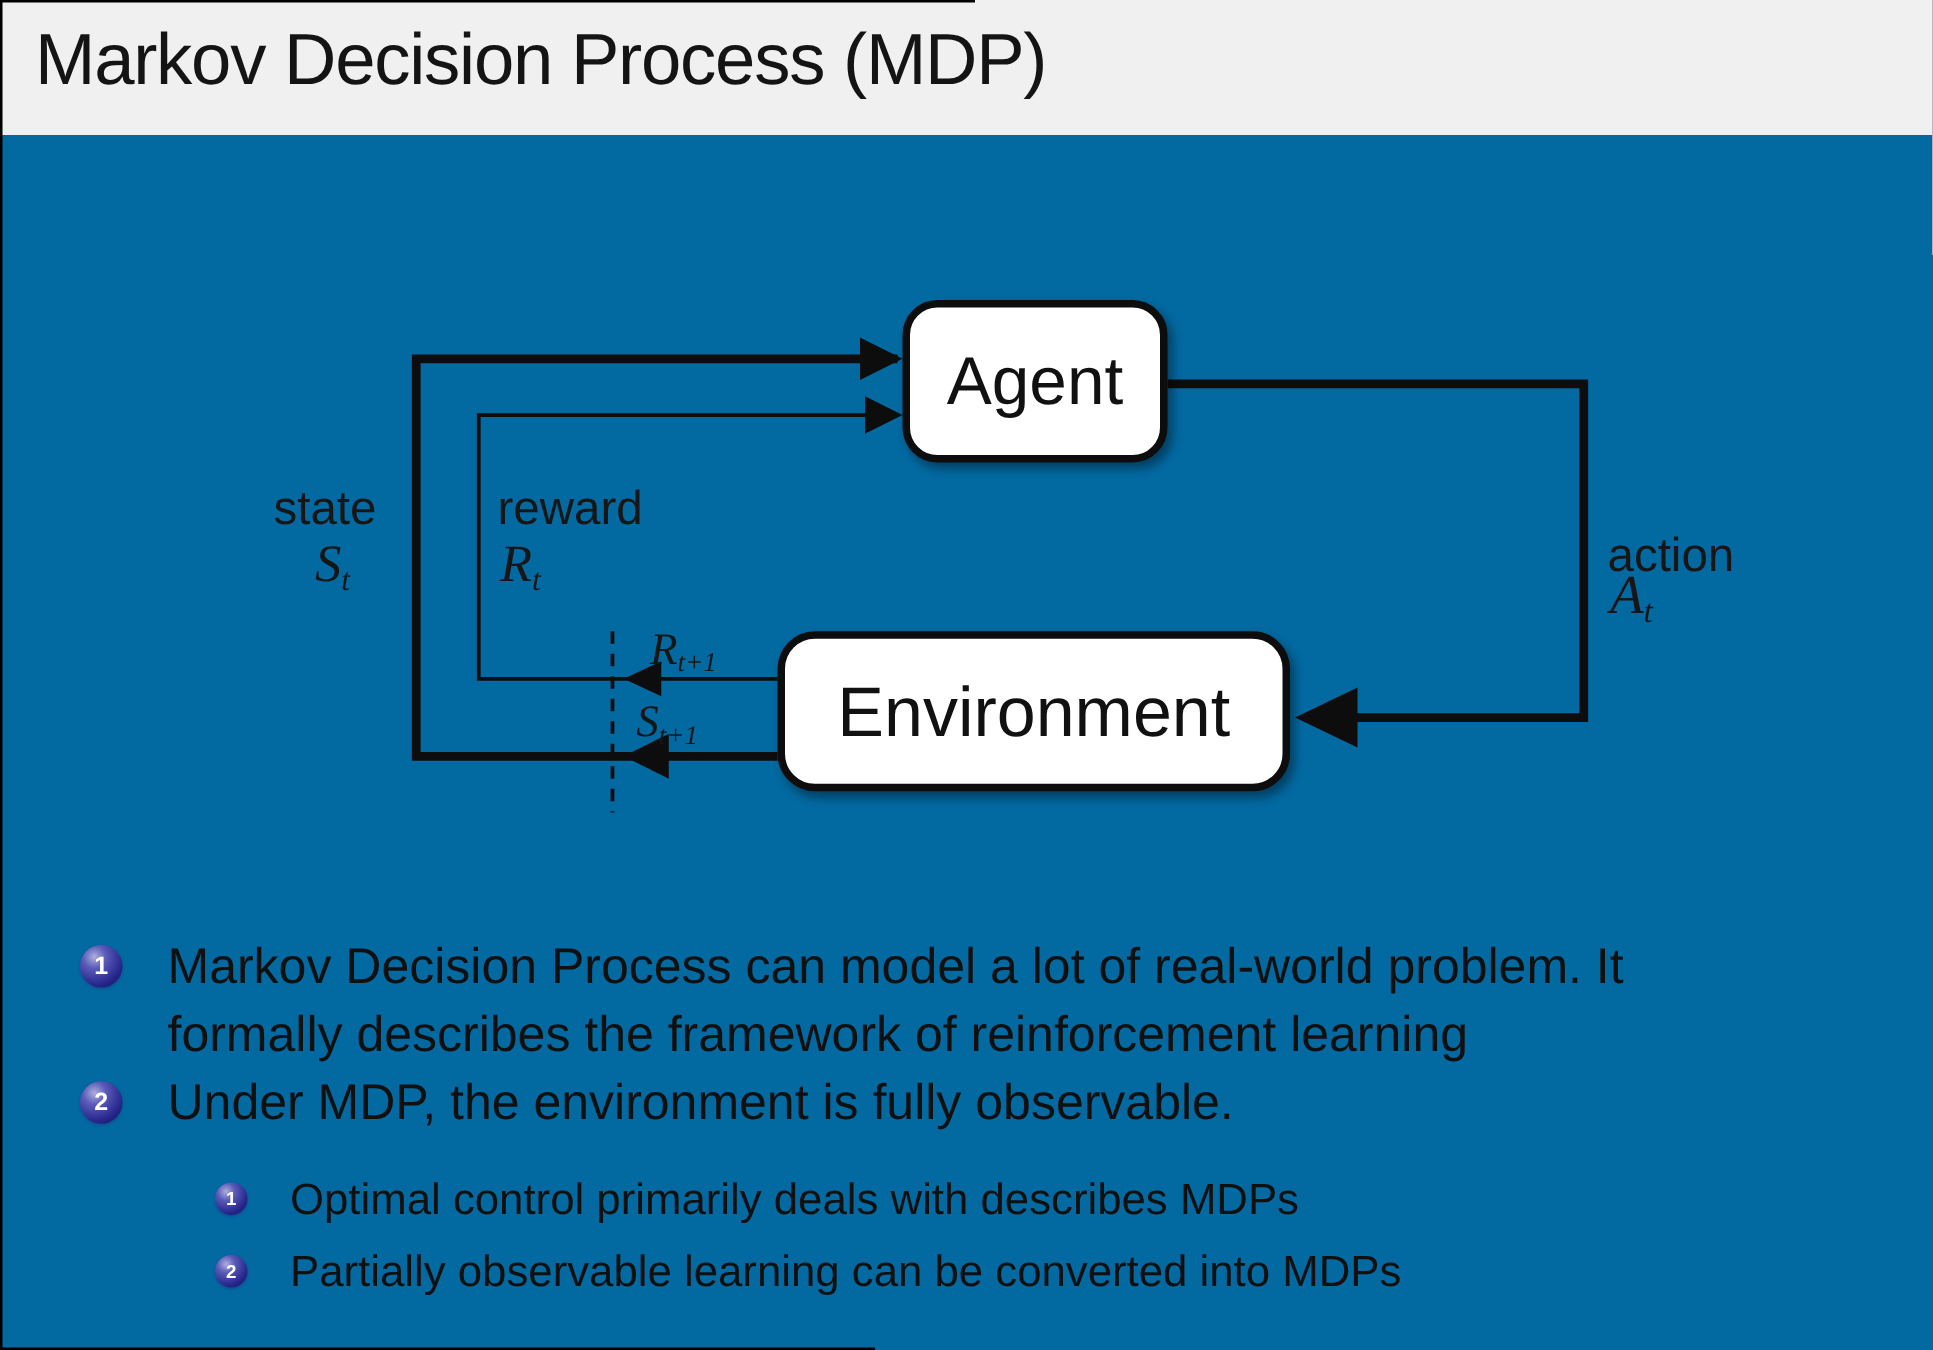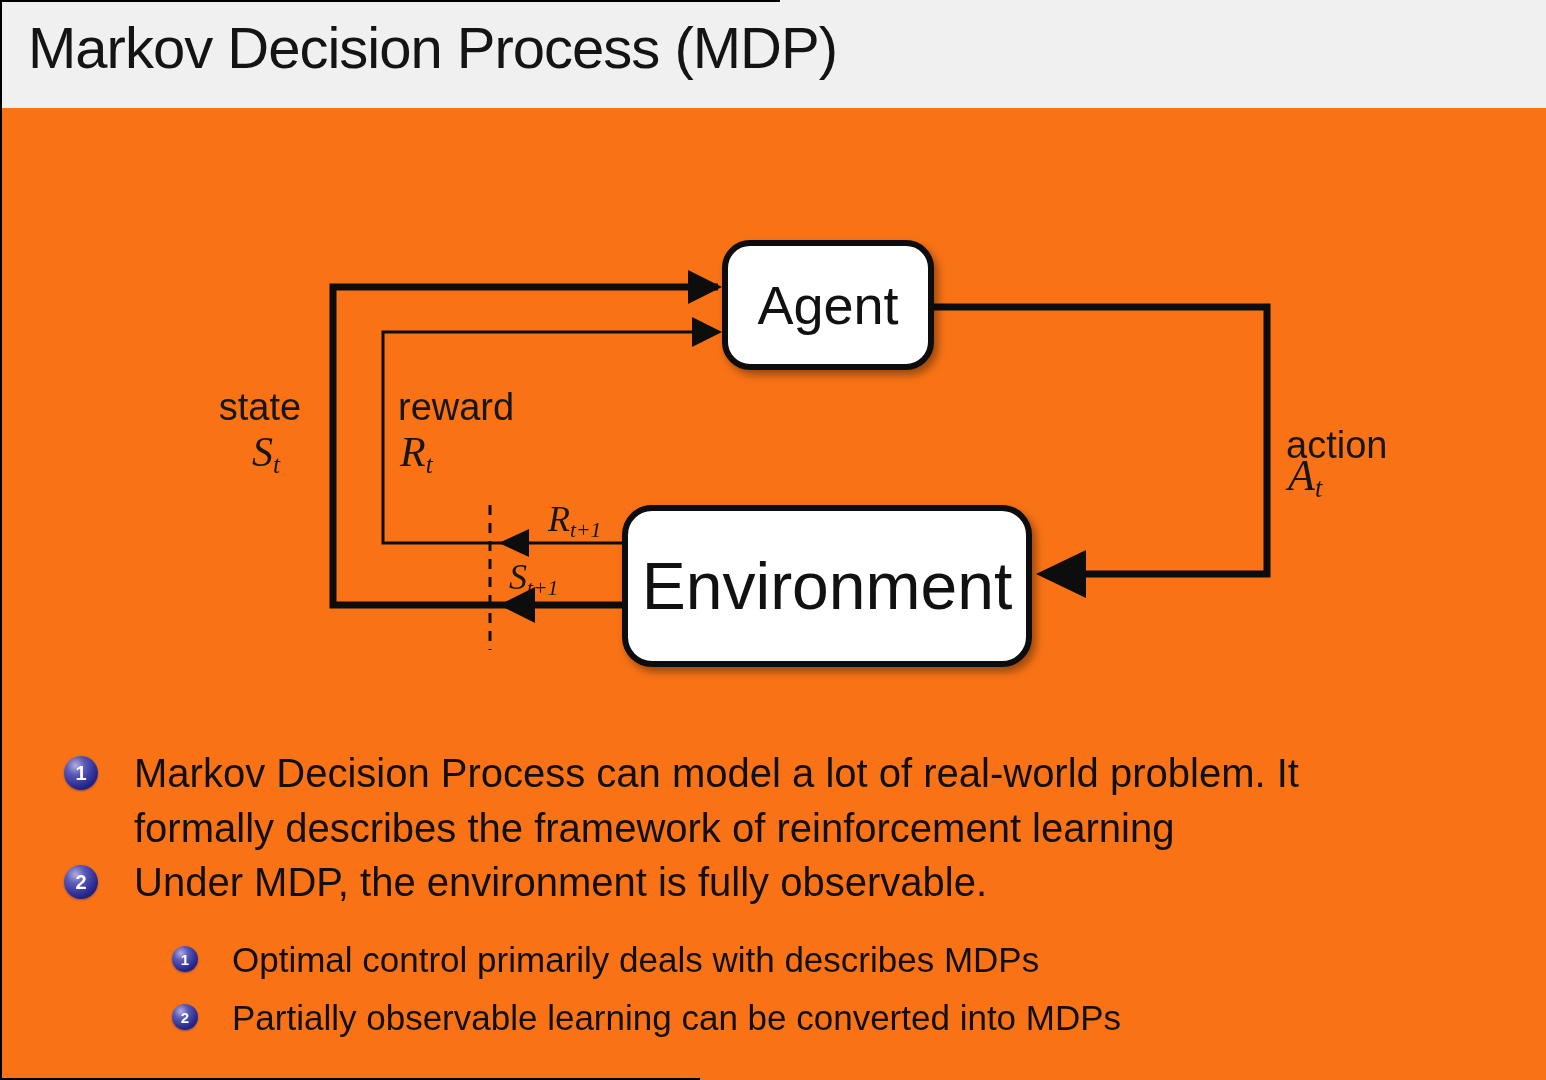--- a/index.html
+++ b/index.html
@@ -1,30 +1,30 @@
 <!DOCTYPE html>
 <html><head>
 <meta charset="utf-8">
 <style>
   html,body{margin:0;padding:0;background:#ffffff;}
-  .slide{position:relative;width:1546px;height:1080px;background:#f97316;overflow:hidden;
+  .slide{position:relative;width:1546px;height:1080px;background:#0369a1;overflow:hidden;
          font-family:"Liberation Sans",sans-serif;color:#111;}
   
   .header{position:absolute;left:0;top:0;width:1546px;height:108px;background:#f0f0f1;}
   .title{position:absolute;left:28px;top:14px;font-size:58px;letter-spacing:-1px;color:#141414;white-space:nowrap;}
   
   .edge-left{position:absolute;left:0;top:0;width:2px;height:1080px;background:#000;}
   .edge-top{position:absolute;left:0;top:0;width:780px;height:2px;background:#000;}
   .edge-bottom{position:absolute;left:0;bottom:0;width:700px;height:2px;background:#000;}
   
   .diagram-svg{position:absolute;left:0;top:0;}
   .node{position:absolute;background:#fff;border:6px solid #0d0d0d;display:flex;align-items:center;justify-content:center;
         box-shadow:4px 5px 8px rgba(0,0,0,0.38);box-sizing:border-box;}
   .agent-box{left:722px;top:240px;width:212px;height:130px;border-radius:28px;font-size:54px;align-items:center;}
-  .env-box{left:622px;top:505px;width:410px;height:162px;border-radius:30px;font-size:66px;}
+  .env-box{left:622px;top:505px;width:410px;height:128px;border-radius:30px;font-size:56px;}
   .lbl{position:absolute;font-size:38px;color:#161616;white-space:nowrap;}
   .math{position:absolute;font-family:"Liberation Serif",serif;font-style:italic;color:#161616;white-space:nowrap;}
   .math .msub{font-size:0.60em;vertical-align:-0.28em;}
   .m-lg{font-size:42px;}
   .m-md{font-size:44px;}
   .m-sm{font-size:36px;}
   
   .bullets{position:absolute;left:0;top:0;width:1546px;height:1080px;}
   .item{position:absolute;display:flex;}
   .ball{border-radius:50%;color:#fff;display:flex;align-items:center;justify-content:center;
@@ -68,21 +68,21 @@
   <div class="node env-box">
     <span>Environment</span>
   </div>
 
   <div class="lbl" style="left:200px;top:386px;width:120px;text-align:center;">state</div>
   <div class="math m-lg" style="left:252px;top:428px;"><span>S</span><span class="msub">t</span></div>
 
   <div class="lbl" style="left:398px;top:386px;">reward</div>
   <div class="math m-lg" style="left:400px;top:428px;"><span>R</span><span class="msub">t</span></div>
 
-  <div class="math m-sm" style="left:548px;top:498px;"><span>R</span><span class="msub">t+1</span></div>
+  <div class="math m-sm" style="left:520px;top:498px;"><span>R</span><span class="msub">t+1</span></div>
   <div class="math m-sm" style="left:509px;top:556px;"><span>S</span><span class="msub">t+1</span></div>
 
   <div class="lbl" style="left:1286px;top:424px;">action</div>
   <div class="math m-md" style="left:1288px;top:450px;"><span>A</span><span class="msub">t</span></div>
 
   <div class="bullets">
 
     <div class="item" style="left:64px;top:746px;">
       <div class="ball ball-lg" style="margin-top:10px;">
         <span>1</span>

